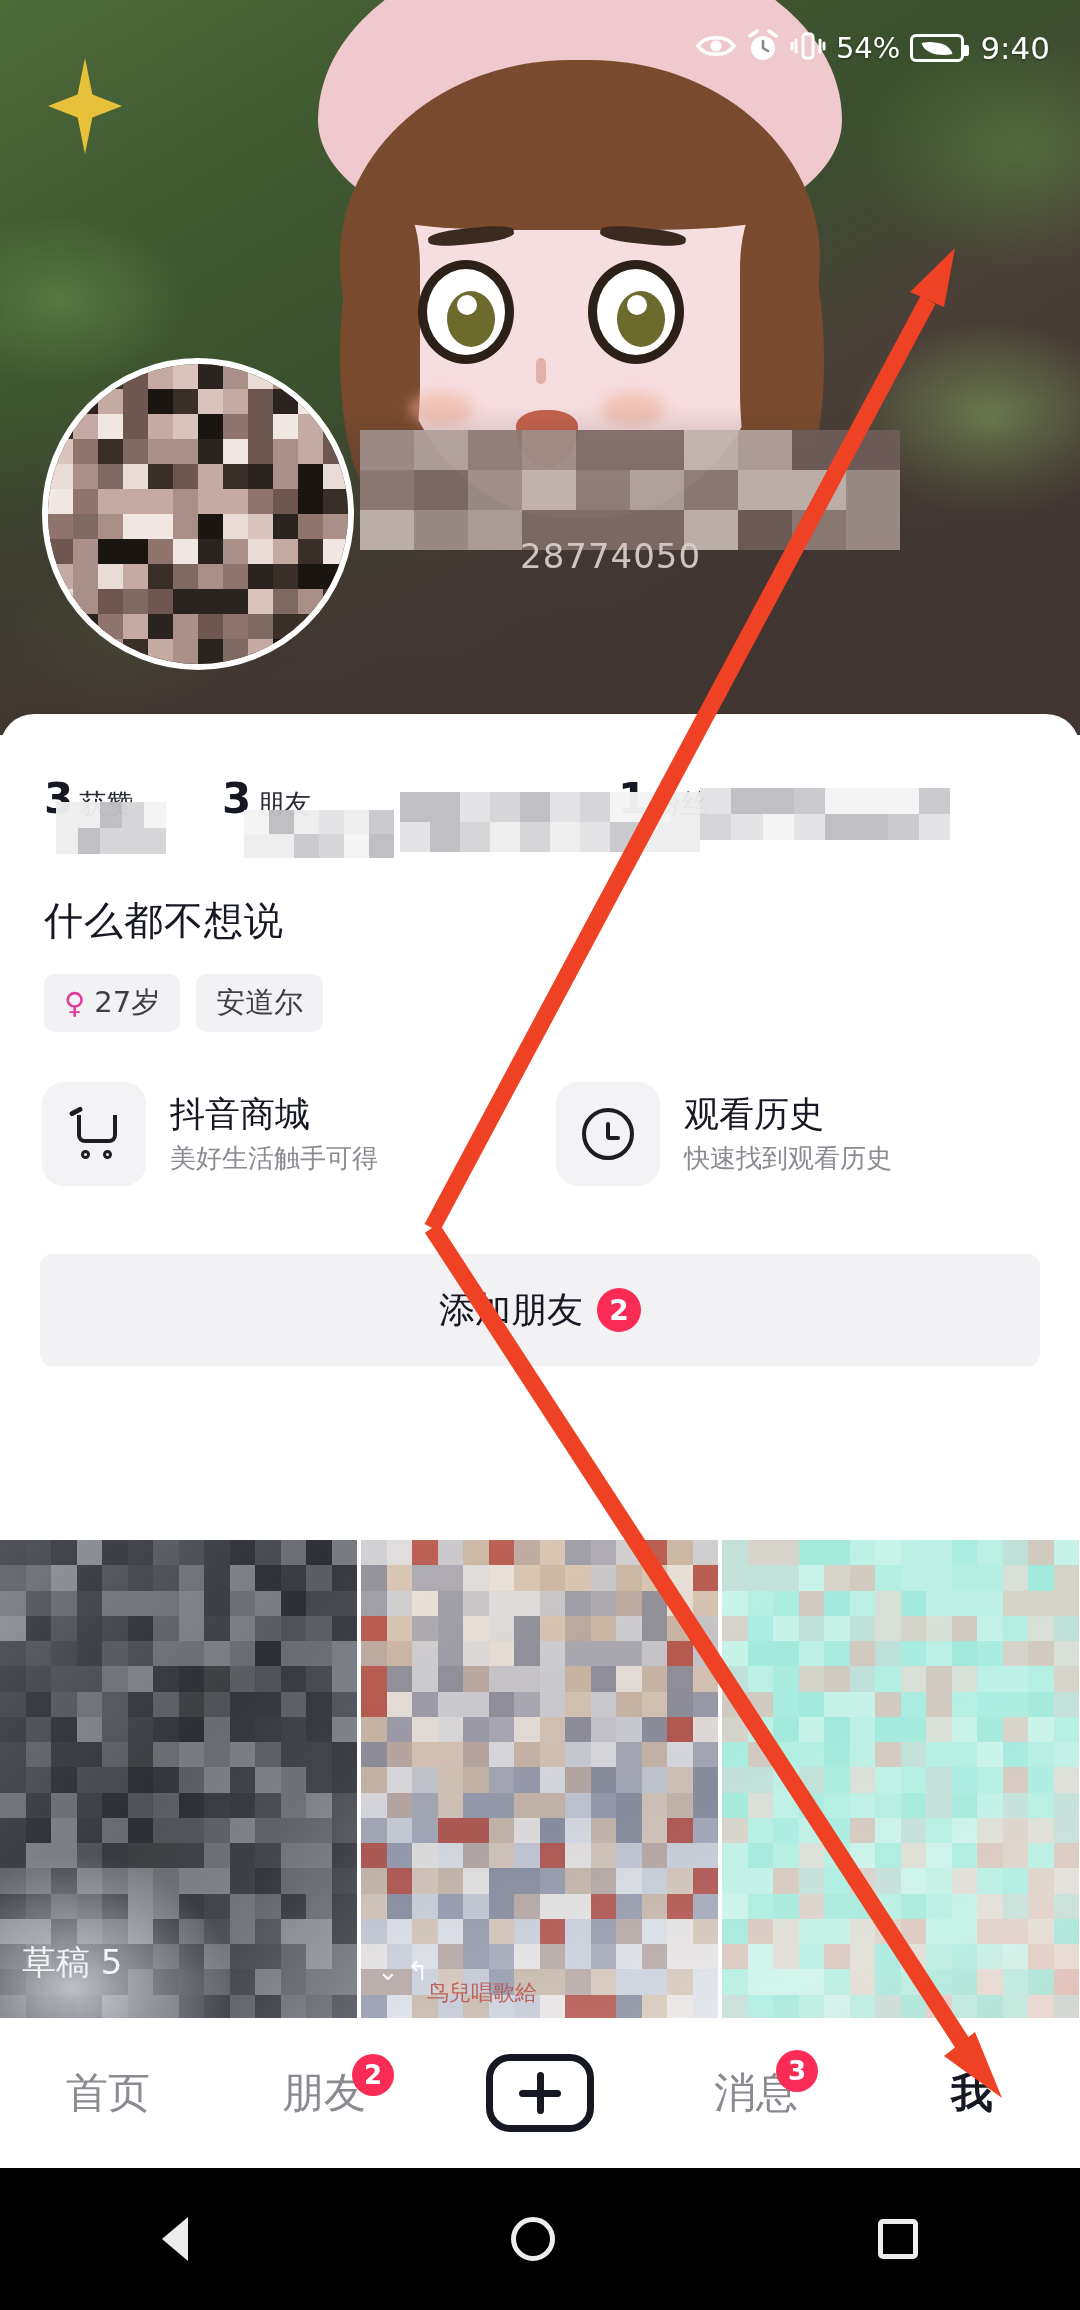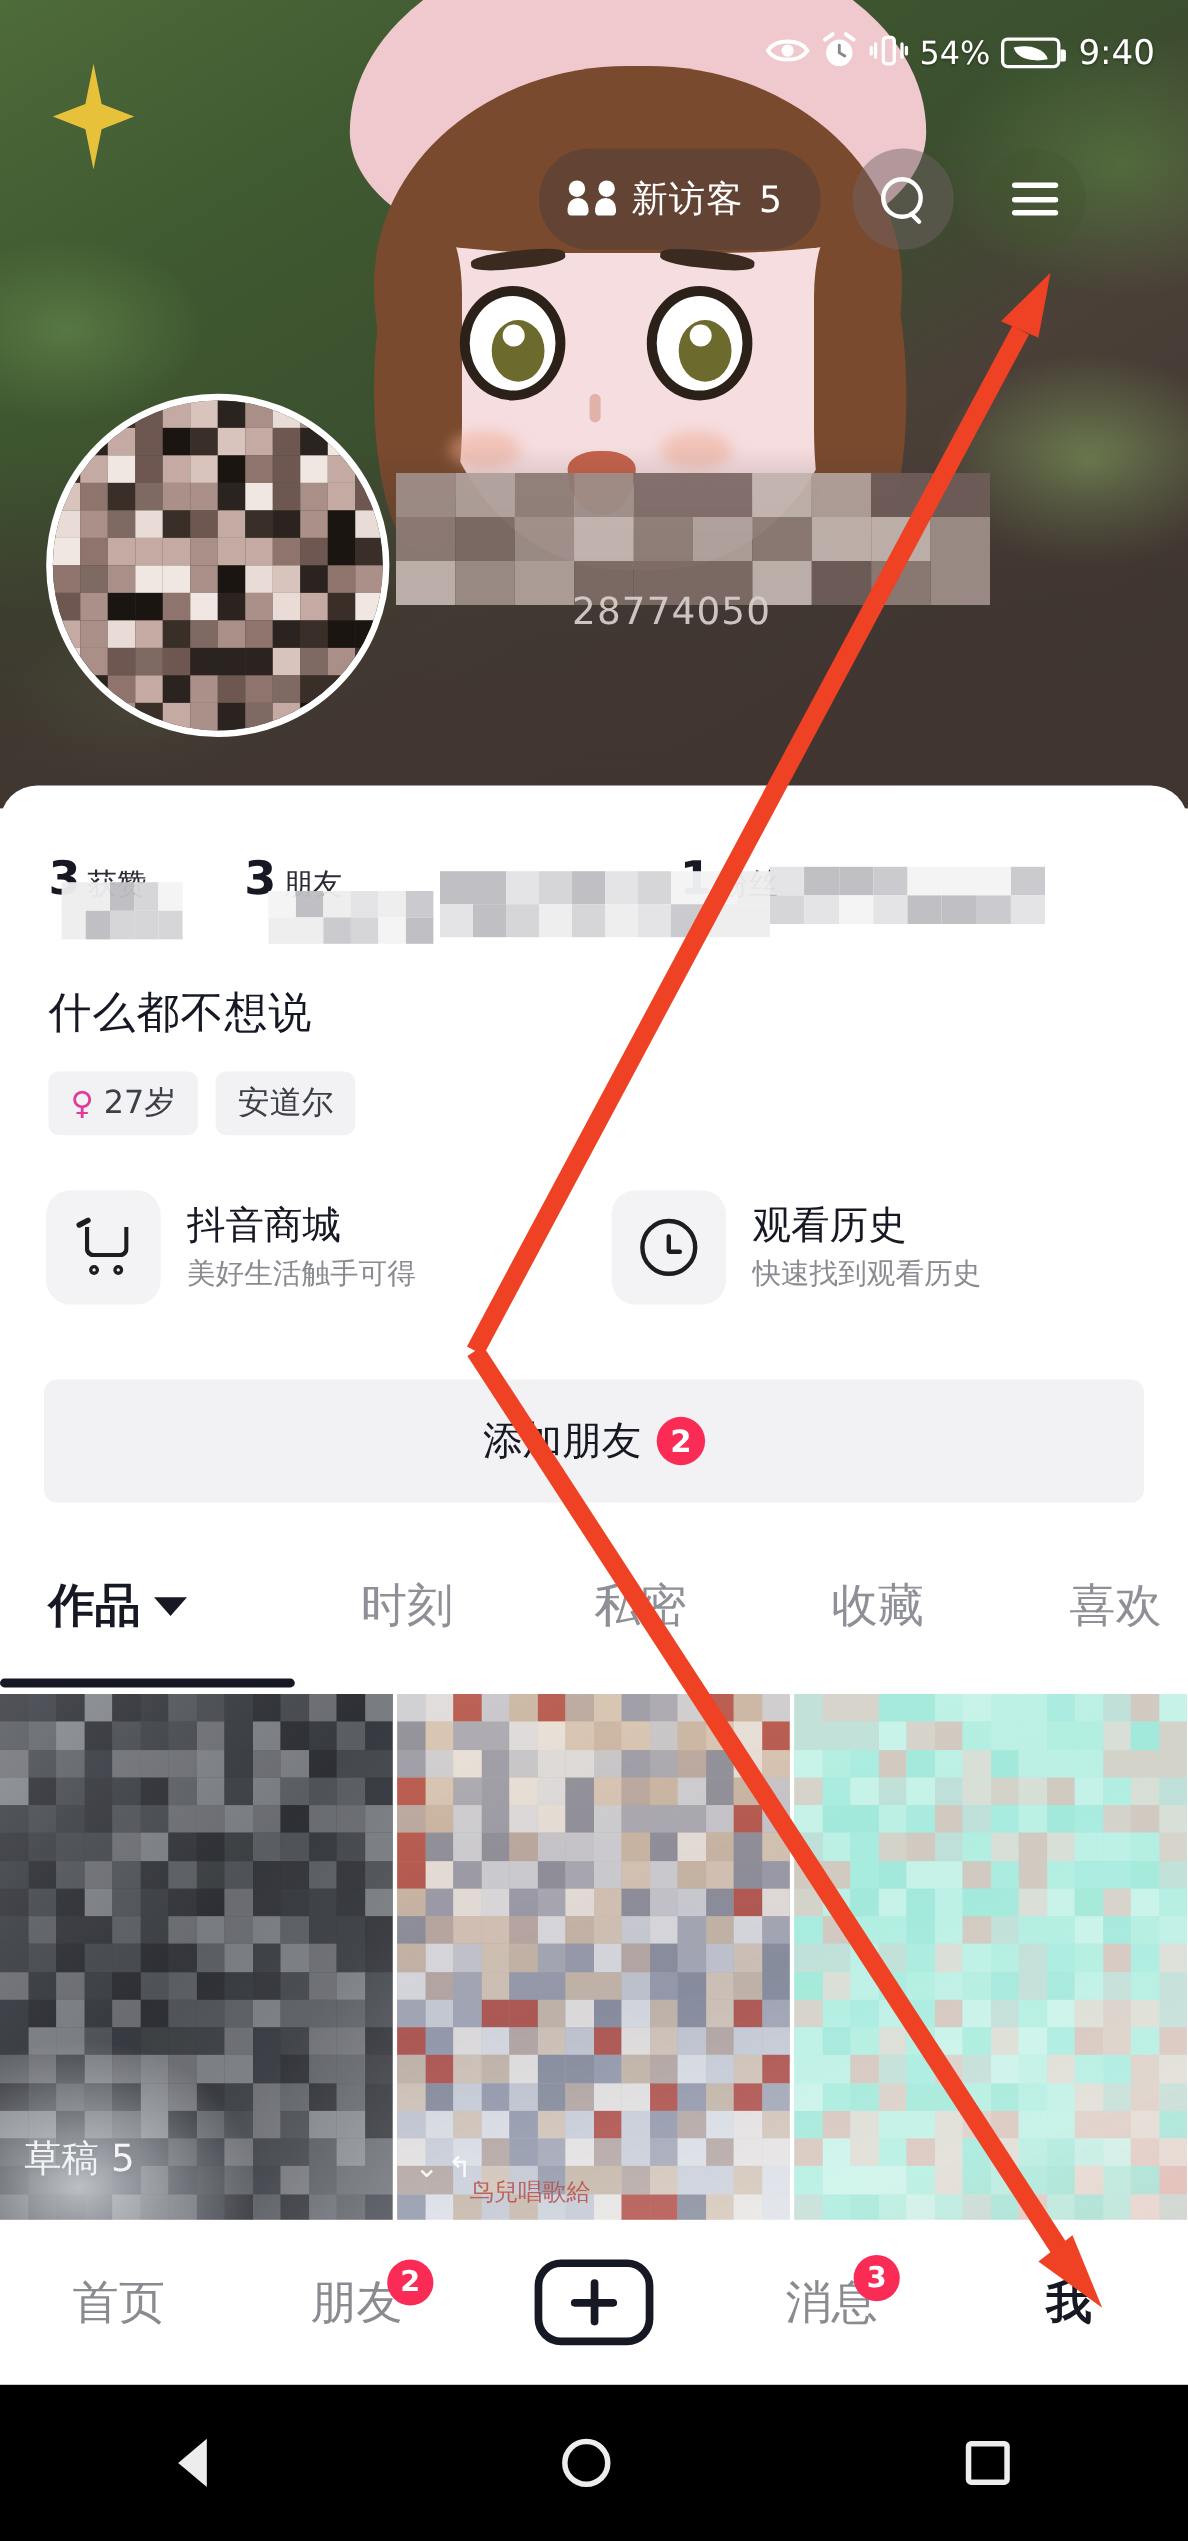--- a/index.html
+++ b/index.html
@@ -297,42 +297,20 @@
         </svg>
       </span>
       <span class="sb-pct">54%</span>
       <span class="battery">
           <span class="leaf"></span>
         </span>
       <span class="sb-time">9:40</span>
     </div>
   </div>
 
-  <div class="topnav">
-    <div class="visitor-pill">
-      <span class="people-icon">
-        <i class="h1"></i>
-          <i class="h2"></i>
-          <i class="b1"></i>
-          <i class="b2"></i>
-      </span>
-      <span class="vtext">新访客</span>
-      <span class="vtext">5</span>
-    </div>
-    <div class="circle-btn search-btn">
-      <span class="search-glyph"></span>
-    </div>
-    <div class="circle-btn menu-btn">
-      <span class="ham">
-          <i></i>
-          <i></i>
-          <i></i>
-        </span>
-    </div>
-  </div>
 
   <div class="avatar">
     <div class="pixelmask" id="avatarPix" style="display: grid; grid-template-columns: repeat(12, 1fr); grid-template-rows: repeat(12, 1fr);">
         <i style="display: block; background: rgb(196, 170, 163); opacity: 1;"></i>
         <i style="display: block; background: rgb(216, 195, 189); opacity: 1;"></i>
         <i style="display: block; background: rgb(58, 46, 41); opacity: 1;"></i>
         <i style="display: block; background: rgb(109, 87, 80); opacity: 1;"></i>
         <i style="display: block; background: rgb(196, 170, 163); opacity: 1;"></i>
         <i style="display: block; background: rgb(216, 195, 189); opacity: 1;"></i>
         <i style="display: block; background: rgb(43, 35, 32); opacity: 1;"></i>
@@ -632,39 +610,20 @@
       </div>
     </div>
 
     <div class="btn-row">
       <div class="act-btn">
         <span>添加朋友</span>
         <span class="badge">2</span>
       </div>
     </div>
 
-    <div class="tabs">
-      <div class="tab active" style="left:44px">
-        <span class="tlabel">作品</span>
-        <span class="caret"></span>
-      </div>
-      <div class="tab" style="left:328px">
-        <span class="tlabel">时刻</span>
-      </div>
-      <div class="tab" style="left:540px">
-        <span class="tlabel">私密</span>
-      </div>
-      <div class="tab" style="left:756px">
-        <span class="tlabel">收藏</span>
-      </div>
-      <div class="tab" style="left:972px">
-        <span class="tlabel">喜欢</span>
-      </div>
-      <div class="tab-underline"></div>
-    </div>
 
     <div class="grid">
       <div class="cell cell1">
         <div class="pix" id="pix1" style="display: grid; grid-template-columns: repeat(14, 1fr); grid-template-rows: repeat(19, 1fr);">
             <i style="display: block; background: rgb(58, 61, 66); opacity: 0.55;"></i>
             <i style="display: block; background: rgb(64, 67, 74); opacity: 0.55;"></i>
             <i style="display: block; background: rgb(45, 48, 52); opacity: 0.55;"></i>
             <i style="display: block; background: rgb(182, 185, 191); opacity: 0.55;"></i>
             <i style="display: block; background: rgb(45, 48, 52); opacity: 0.55;"></i>
             <i style="display: block; background: rgb(58, 61, 66); opacity: 0.55;"></i>

